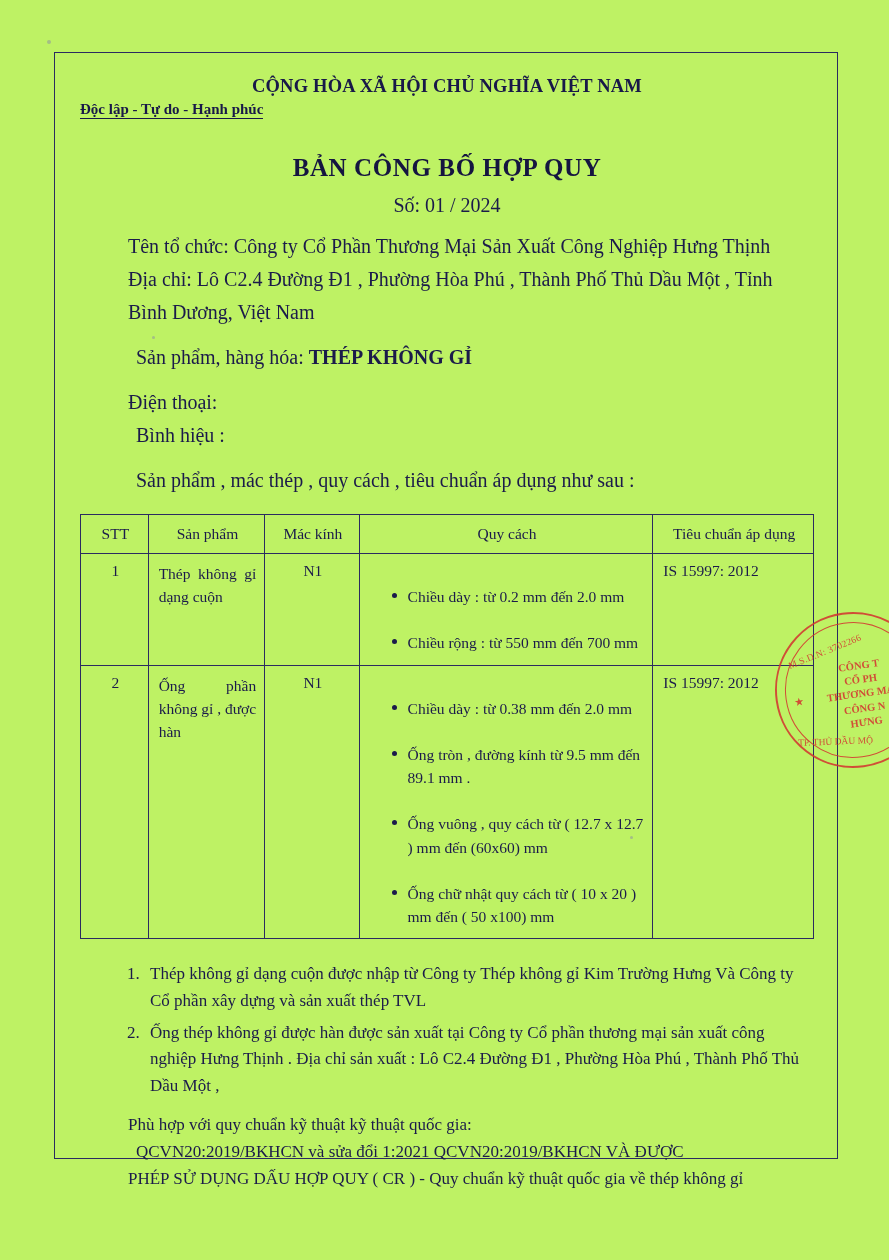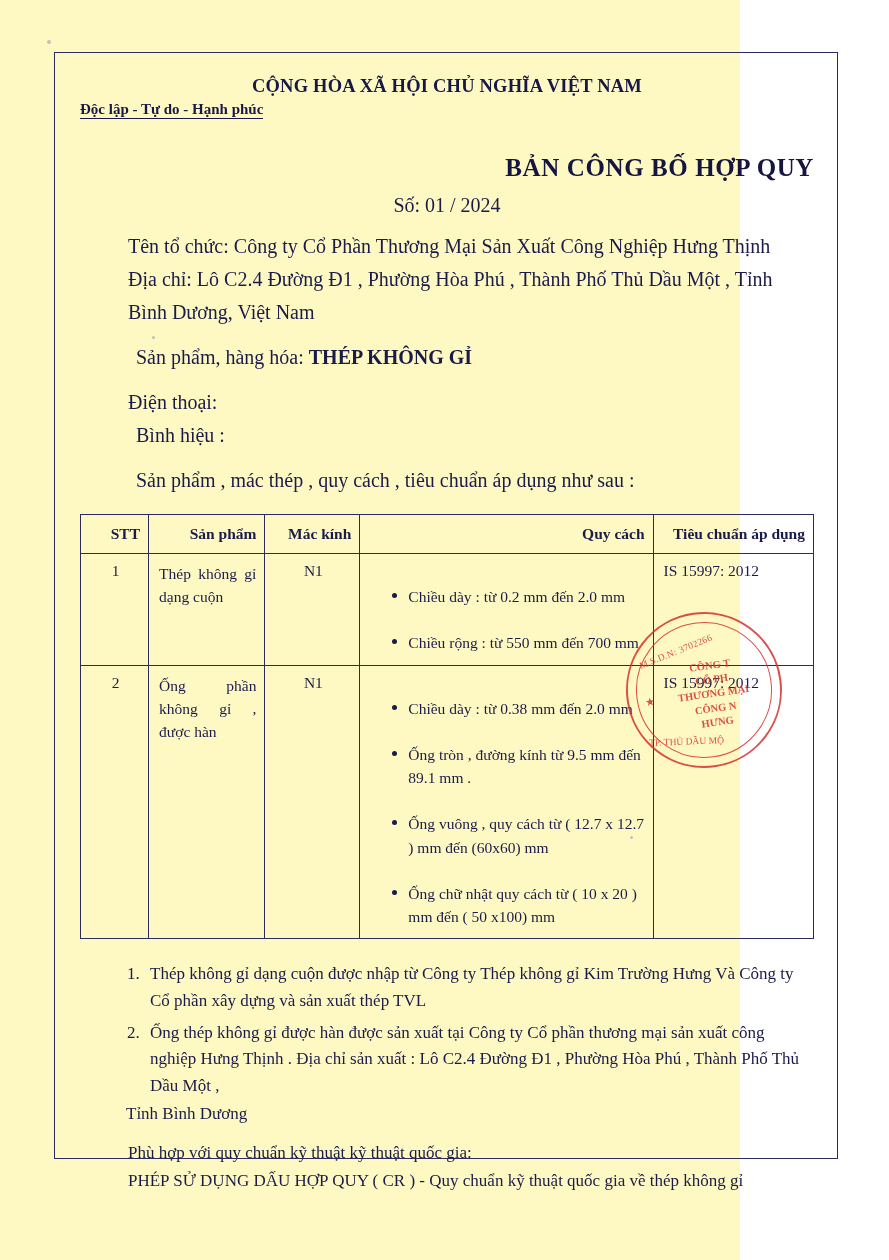--- a/index.html
+++ b/index.html
@@ -11,23 +11,23 @@
     width: 889px;
     height: 1260px;
     font-family: "Liberation Serif", serif;
     color: #1a1a2e;
     position: relative;
     overflow: hidden;
   }
   .page {
     position: absolute;
     left: 0; top: 0;
-    width: 740px;
+    width: 889px;
     height: 1260px;
-    background: #fef9c3;
+    background: #bef264;
   }
   .doc-border {
     position: absolute;
     left: 54px;
     top: 52px;
     width: 784px;
     height: 1107px;
     border: 1.5px solid #2b2b60;
     box-sizing: border-box;
   }
@@ -53,21 +53,21 @@
     font-weight: bold;
     font-size: 15px;
     margin-top: 4px;
     color: #181848;
   }
   .national-sub span {
     border-bottom: 1.2px solid #181848;
     padding-bottom: 1px;
   }
   .doc-title {
-    text-align: right;
+    text-align: center;
     font-weight: bold;
     font-size: 25px;
     margin-top: 36px;
     letter-spacing: 0.6px;
     color: #151540;
   }
   .doc-number {
     text-align: center;
     font-size: 20px;
     margin-top: 12px;
@@ -90,22 +90,22 @@
     border-collapse: collapse;
     font-size: 15.5px;
     color: #1b1b4a;
   }
   table.spec th, table.spec td {
     border: 1px solid #2b2b60;
     vertical-align: top;
     padding: 8px 8px 10px 10px;
   }
   table.spec th {
-    font-weight: bold;
-    text-align: right;
+    font-weight: normal;
+    text-align: center;
     padding-top: 10px;
     padding-bottom: 10px;
   }
   .col-stt { width: 56px; text-align: center; }
   .col-sp  { width: 118px; }
   .col-mac { width: 92px; text-align: center; }
   .col-qc  { width: 340px; }
   .col-tc  { width: 176px; }
   td.c { text-align: center; }
   .justify-cell {
@@ -296,24 +296,24 @@
           </td>
           <td>IS 15997: 2012</td>
         </tr>
       </tbody>
     </table>
 
     <ol class="notes">
       <li>Thép không gỉ dạng cuộn được nhập từ Công ty Thép không gỉ Kim Trường Hưng Và Công ty Cổ phần xây dựng và sản xuất thép TVL</li>
       <li>Ống thép không gỉ được hàn được sản xuất tại Công ty Cổ phần thương mại sản xuất công nghiệp Hưng Thịnh . Địa chỉ sản xuất : Lô C2.4 Đường Đ1 , Phường Hòa Phú , Thành Phố Thủ Dầu Một ,</li>
     </ol>
-    <div class="note-cont">Tỉnh Bình Dương</div>
 
     <div class="closing">
       <div>Phù hợp với quy chuẩn kỹ thuật kỹ thuật quốc gia:</div>
+      <div class="just">QCVN20:2019/BKHCN và sửa đổi 1:2021  QCVN20:2019/BKHCN VÀ ĐƯỢC</div>
       <div class="full">PHÉP SỬ DỤNG DẤU HỢP QUY ( CR ) -  Quy chuẩn kỹ thuật quốc gia về thép không gỉ</div>
     </div>
   </div>
 
   <div class="seal">
     <div class="ring2"></div>
     <div class="seal-top">M.S.D.N: 3702266</div>
     <div class="seal-center">
       <div>CÔNG T</div>
       <div>CỔ PH</div>

